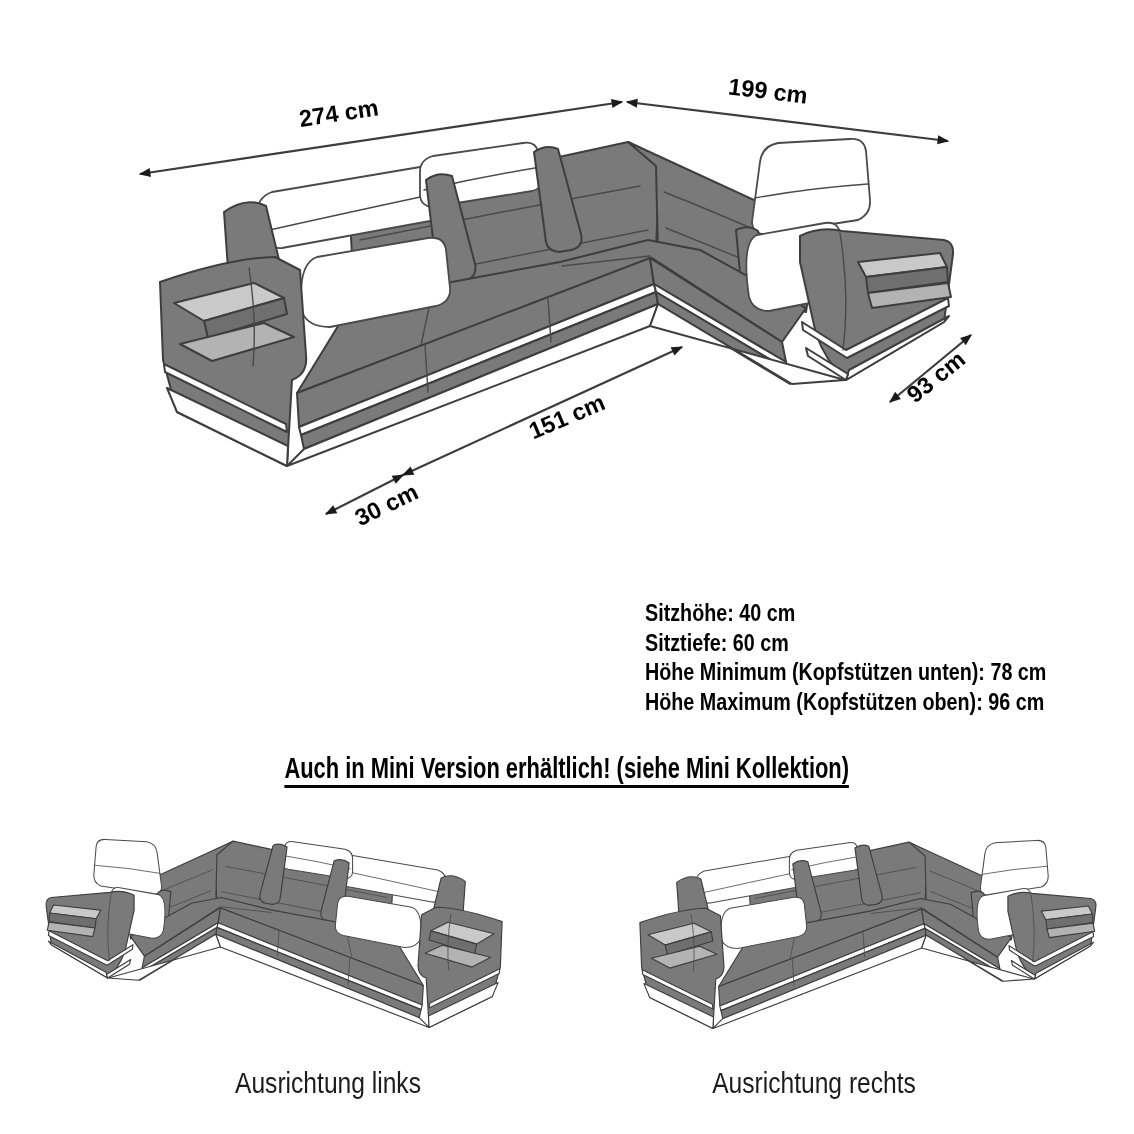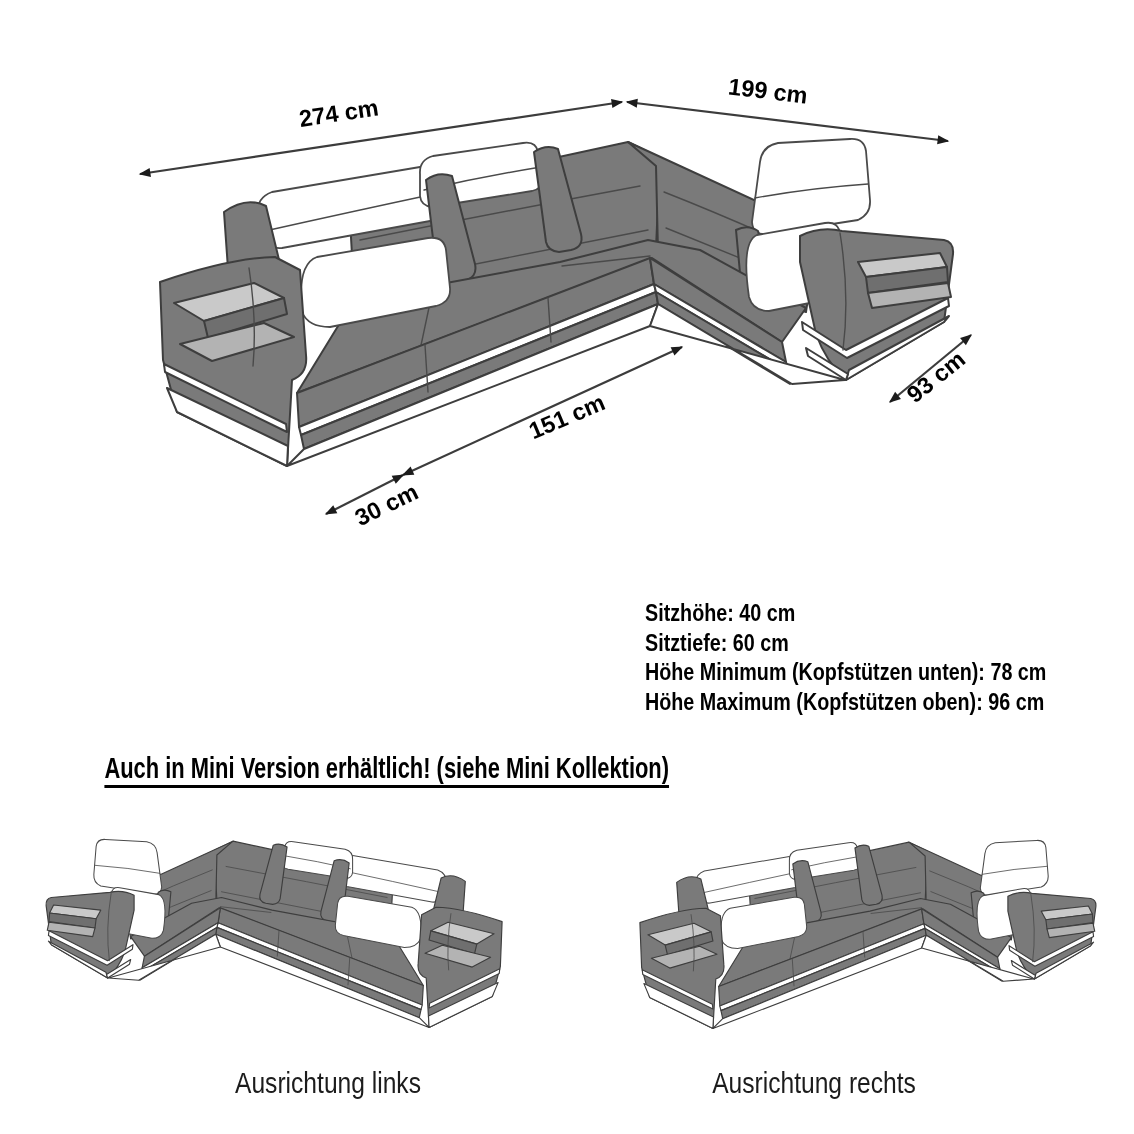--- a/index.html
+++ b/index.html
@@ -4,21 +4,21 @@
 <style>
   html,body{margin:0;padding:0;background:#ffffff;}
   body{width:1134px;height:1134px;position:relative;overflow:hidden;
        font-family:"Liberation Sans",sans-serif;}
   #stage{position:absolute;left:0;top:0;width:1134px;height:1134px;}
   svg{position:absolute;left:0;top:0;}
   .dim-label{font-family:"Liberation Sans",sans-serif;font-size:23.5px;font-weight:bold;fill:#000;}
   .specs{position:absolute;left:645px;top:599px;font-size:23.5px;font-weight:bold;
          line-height:29.6px;color:#000;white-space:nowrap;
          transform:scaleX(0.84);transform-origin:left top;}
-  .mini-heading-wrap{position:absolute;left:0;top:751px;width:1134px;text-align:left;}
+  .mini-heading-wrap{position:absolute;left:0;top:751px;width:1134px;text-align:center;}
   .mini-heading{display:inline-block;font-size:30px;font-weight:bold;color:#000;white-space:nowrap;
          transform:scaleX(0.73);transform-origin:center top;
          text-decoration:underline;text-decoration-thickness:3px;text-underline-offset:7px;}
   .orient-label{position:absolute;top:1066px;font-size:30px;font-weight:400;color:#1c1c1c;
          white-space:nowrap;transform:translateX(-50%) scaleX(0.82);}
   #orient-left{left:328px;}
   #orient-right{left:814px;}
 </style>
 </head>
 <body>

